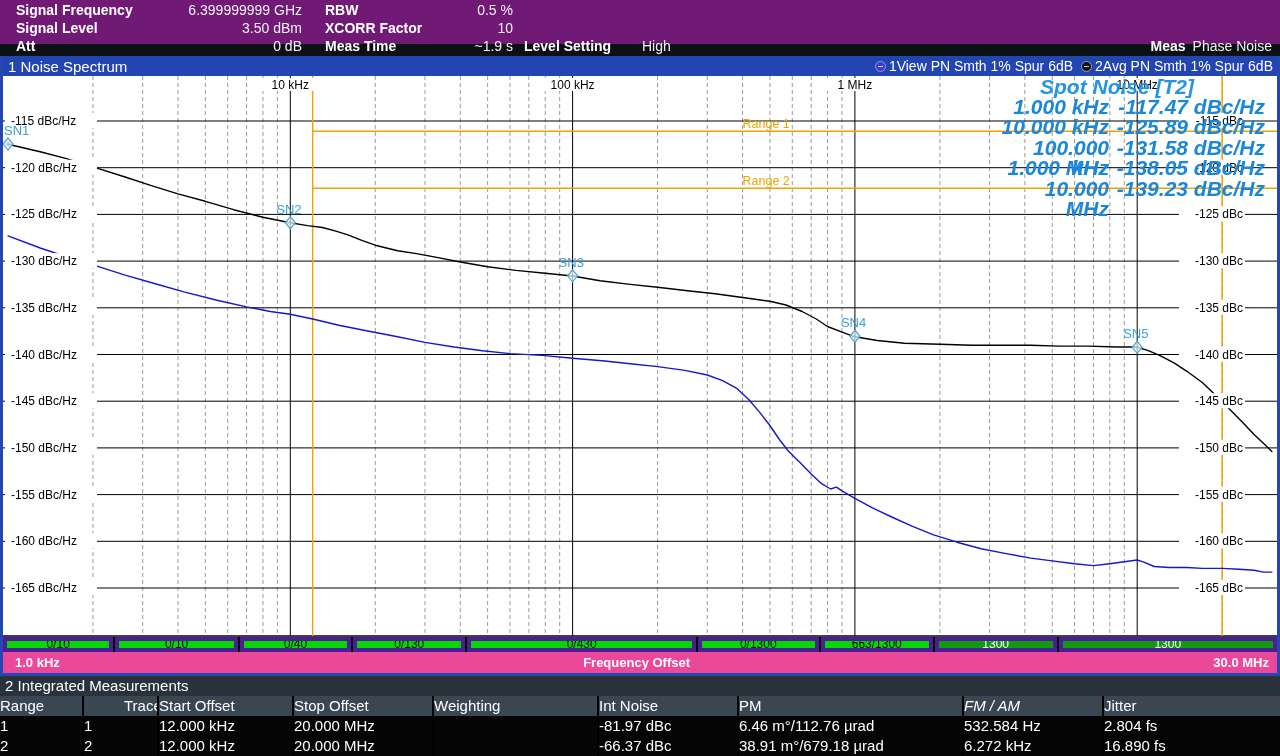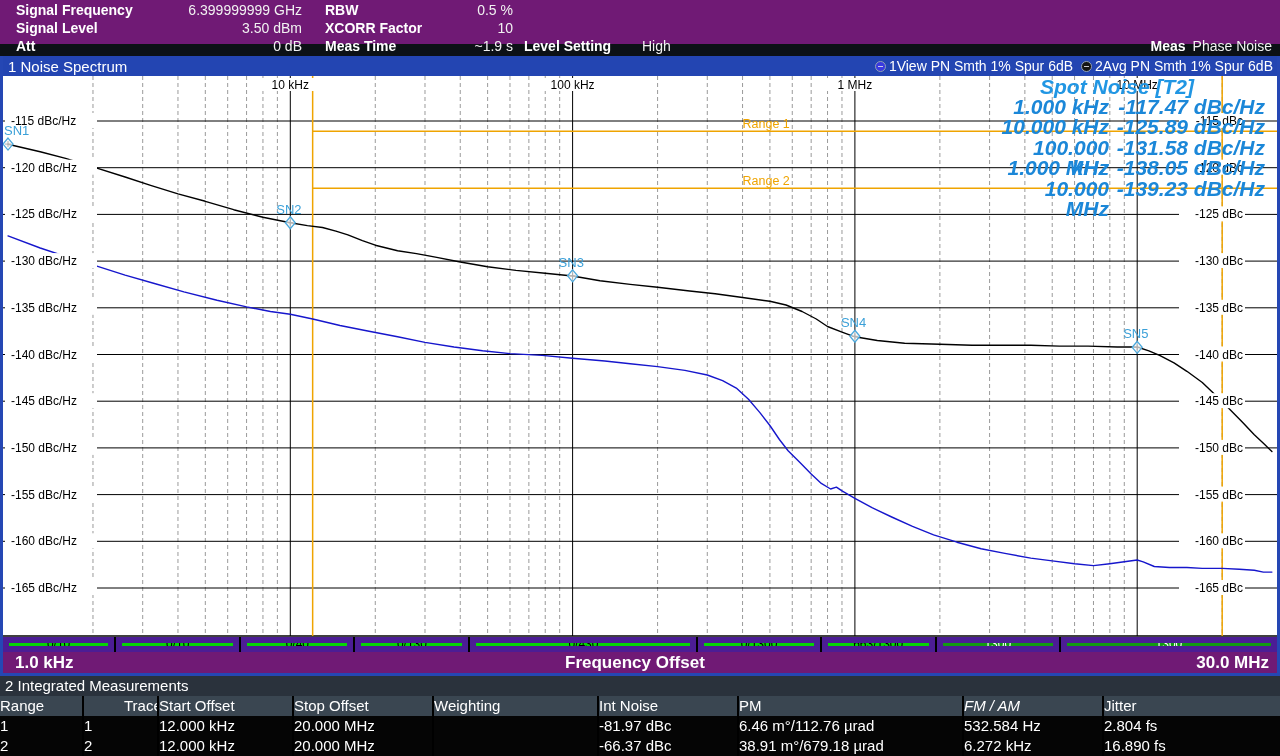--- a/index.html
+++ b/index.html
@@ -27,26 +27,26 @@
   #plot{position:relative;width:1274px;height:561px;background:#ffffff;}
   #plot svg{position:absolute;left:0;top:0;}
   
   #spot{position:absolute;top:1px;right:12px;width:268px;color:#1b87d8;font-weight:bold;font-size:21px;pointer-events:none;font-style:italic;}
   #spot .title{color:#2196e3;text-align:center;height:20px;line-height:20px;padding-right:28px;}
   .spot-row{display:flex;height:20.4px;line-height:20.4px;}
   .spot-row .f{width:112px;text-align:right;}
   .spot-row .v{width:150px;margin-left:6px;text-align:right;}
   
   #progress{height:15px;background:#000;display:flex;gap:2px;padding:0;box-sizing:border-box;}
-  .pseg{height:15px;box-sizing:border-box;border:6px solid #4c1d95;display:flex;align-items:center;justify-content:center;
+  .pseg{height:15px;box-sizing:border-box;border:4px solid #4c1d95;display:flex;align-items:center;justify-content:center;
         font-size:12px;line-height:13px;overflow:hidden;}
   .pseg.active{background:#06d506;color:#000;}
   .pseg.done{background:#129b12;color:#fff;}
   
-  #xaxisbar{height:21px;background:#701a75;color:#fff;display:flex;align-items:center;font-size:17px;font-weight:bold;}
+  #xaxisbar{height:21px;background:#ec4899;color:#fff;display:flex;align-items:center;font-size:13px;font-weight:bold;}
   #xaxisbar .left{padding-left:12px;}
   #xaxisbar .mid{flex:1;text-align:center;}
   #xaxisbar .right{padding-right:8px;}
   
   #win2{position:absolute;top:676px;left:0;width:1280px;height:80px;background:#050505;}
   #w2title{height:20px;background:#2a323c;color:#fff;font-size:15px;line-height:20px;padding-left:5px;}
   #w2table{width:1280px;}
   .trow{display:flex;height:20px;}
   .trow.head{background:#3a4651;color:#fff;}
   .trow.body{background:#050505;color:#fff;}

